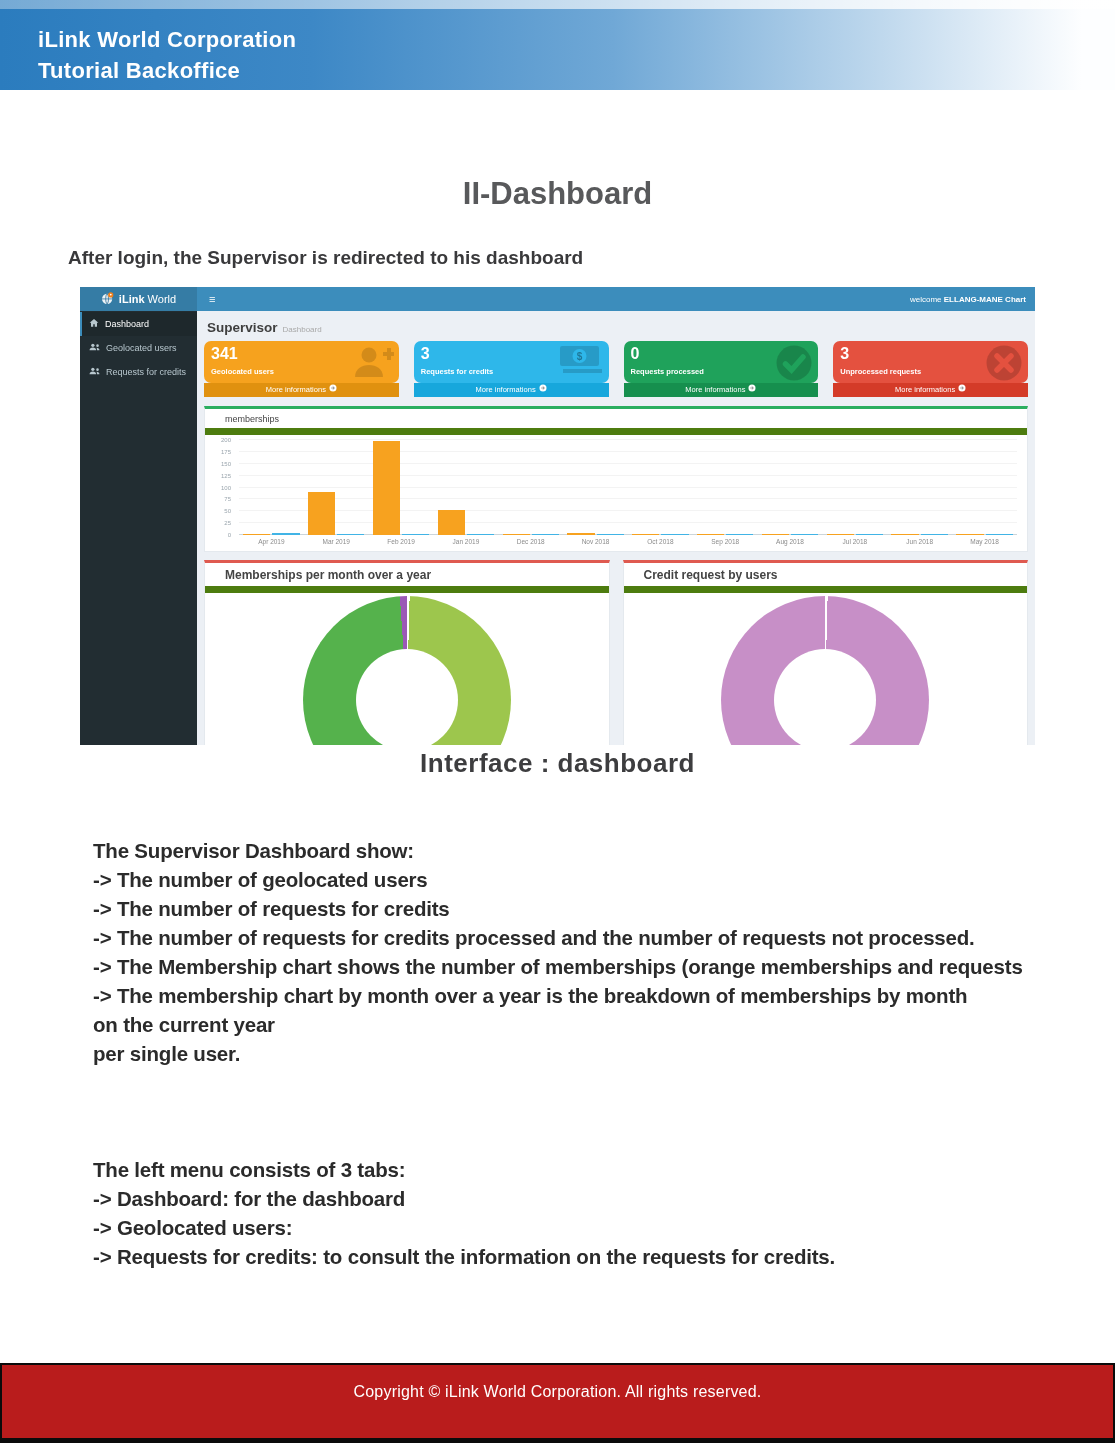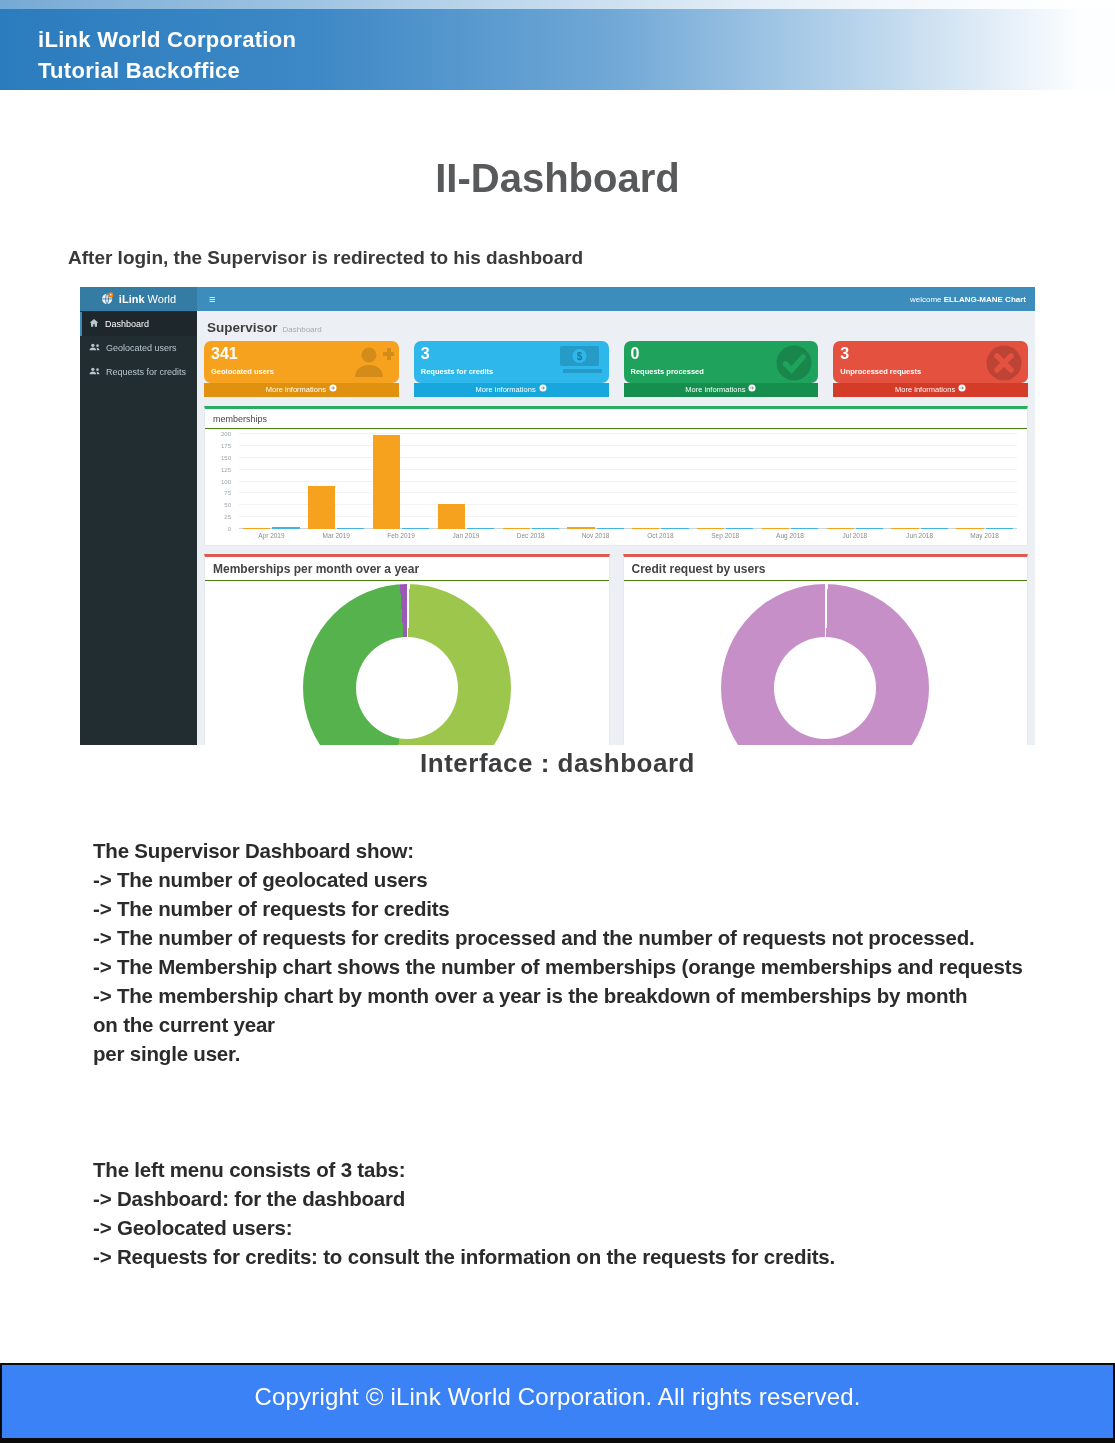--- a/index.html
+++ b/index.html
@@ -15,32 +15,32 @@
   .doc-header {
     position:absolute; top:0; left:0; width:100%; height:90px;
     background:linear-gradient(90deg,#2b7cbe 0%,#3d88c6 28%,#70a8d6 55%,#c2daee 80%,#fdfeff 97%);
   }
   .doc-header::before {
     content:""; position:absolute; top:0; left:0; right:0; height:9px;
     background:linear-gradient(90deg,rgba(255,255,255,.35),rgba(255,255,255,.9));
   }
   .doc-header-text { padding:24px 0 0 38px; color:#fff; font-size:22px; line-height:31px; font-weight:700; letter-spacing:.3px; }
 
-  .doc-title { position:absolute; top:156px; left:0; width:100%; text-align:center; font-size:40px; font-weight:700; color:#58595b; }
+  .doc-title { position:absolute; top:176px; left:0; width:100%; text-align:center; font-size:31px; font-weight:700; color:#58595b; }
   .doc-lead  { position:absolute; top:247px; left:68px; font-size:19px; font-weight:700; color:#39393b; }
   .doc-caption { position:absolute; top:748px; left:0; width:100%; text-align:center; font-size:26px; font-weight:700; color:#3d3d3f; letter-spacing:.5px; }
 
   .doc-body { position:absolute; left:93px; width:960px; font-size:20.5px; font-weight:700; color:#2b2b2b; line-height:29px; letter-spacing:-.2px; }
   .doc-body.p1 { top:836px; }
   .doc-body.p2 { top:1155px; }
 
   .doc-footer {
     position:absolute; left:0; bottom:0; width:100%; height:80px;
-    background:#3b82f6; border:2px solid #0b0b0b; border-bottom-width:5px;
-    color:#fff; text-align:center; font-size:24px; padding-top:18px; letter-spacing:.2px;
+    background:#b91c1c; border:2px solid #0b0b0b; border-bottom-width:5px;
+    color:#fff; text-align:center; font-size:16px; padding-top:18px; letter-spacing:.2px;
   }
 
   
   .shot { position:absolute; left:80px; top:287px; width:955px; height:458px; overflow:hidden; background:#ecf0f5; font-family:"Liberation Sans",sans-serif; }
   .ss-navbar { display:flex; height:24px; }
   .ss-logo { width:117px; background:#357ca5; color:#fff; display:flex; align-items:center; justify-content:center; gap:5px; font-size:11px; }
   .ss-logo b { font-weight:700; }
   .ss-topbar { flex:1; background:#3c8dbc; display:flex; align-items:center; color:#fff; }
   .ss-ham { padding:0 12px; font-size:11px; cursor:pointer; }
   .ss-welcome { margin-left:auto; padding-right:9px; font-size:8px; }
@@ -62,21 +62,21 @@
   .ss-card .num { font-size:16px; font-weight:700; line-height:18px; }
   .ss-card .lab { font-size:7.5px; font-weight:700; margin-top:4px; }
   .ss-card .ico { position:absolute; right:5px; top:3px; }
   .ss-card-footer { height:14px; font-size:7.5px; line-height:14px; text-align:center; cursor:pointer; display:flex; align-items:center; justify-content:center; gap:3px; }
   .card-orange .ss-card-body { background:#f6a21e; } .card-orange .ss-card-footer { background:#e0910f; }
   .card-aqua   .ss-card-body { background:#2eb7ea; } .card-aqua   .ss-card-footer { background:#17a7dc; }
   .card-green  .ss-card-body { background:#1fa25b; } .card-green  .ss-card-footer { background:#168f4e; }
   .card-red    .ss-card-body { background:#e4513f; } .card-red    .ss-card-footer { background:#d43b28; }
 
   .ss-panel { background:#fff; border:1px solid #e4e9ee; }
-  .ss-panel-head { font-size:9px; color:#444; padding:5px 8px 4px; border-bottom:1px solid #4d7c0f; }
+  .ss-panel-head { font-size:9px; color:#444; padding:5px 20px 4px; border-bottom:7px solid #4d7c0f; }
   .panel-memberships { border-top:3px solid #2aae5f; margin-bottom:8px; }
   .panel-donut { border-top:3px solid #df5a50; flex:1; }
   .panel-donut .ss-panel-head { font-weight:700; font-size:12px; }
 
   .m-chart { position:relative; height:108px; margin:5px 10px 3px 34px; }
   .m-plot  { position:absolute; inset:0; }
   .m-grid  { position:absolute; left:0; right:0; top:0; bottom:13px; }
   .m-gridline { position:absolute; left:0; right:0; height:1px; background:#f3f3f3; }
   .m-gridline.m-baseline { background:#ccd5da; }
   .m-slots { position:absolute; inset:0; display:flex; z-index:1; }

